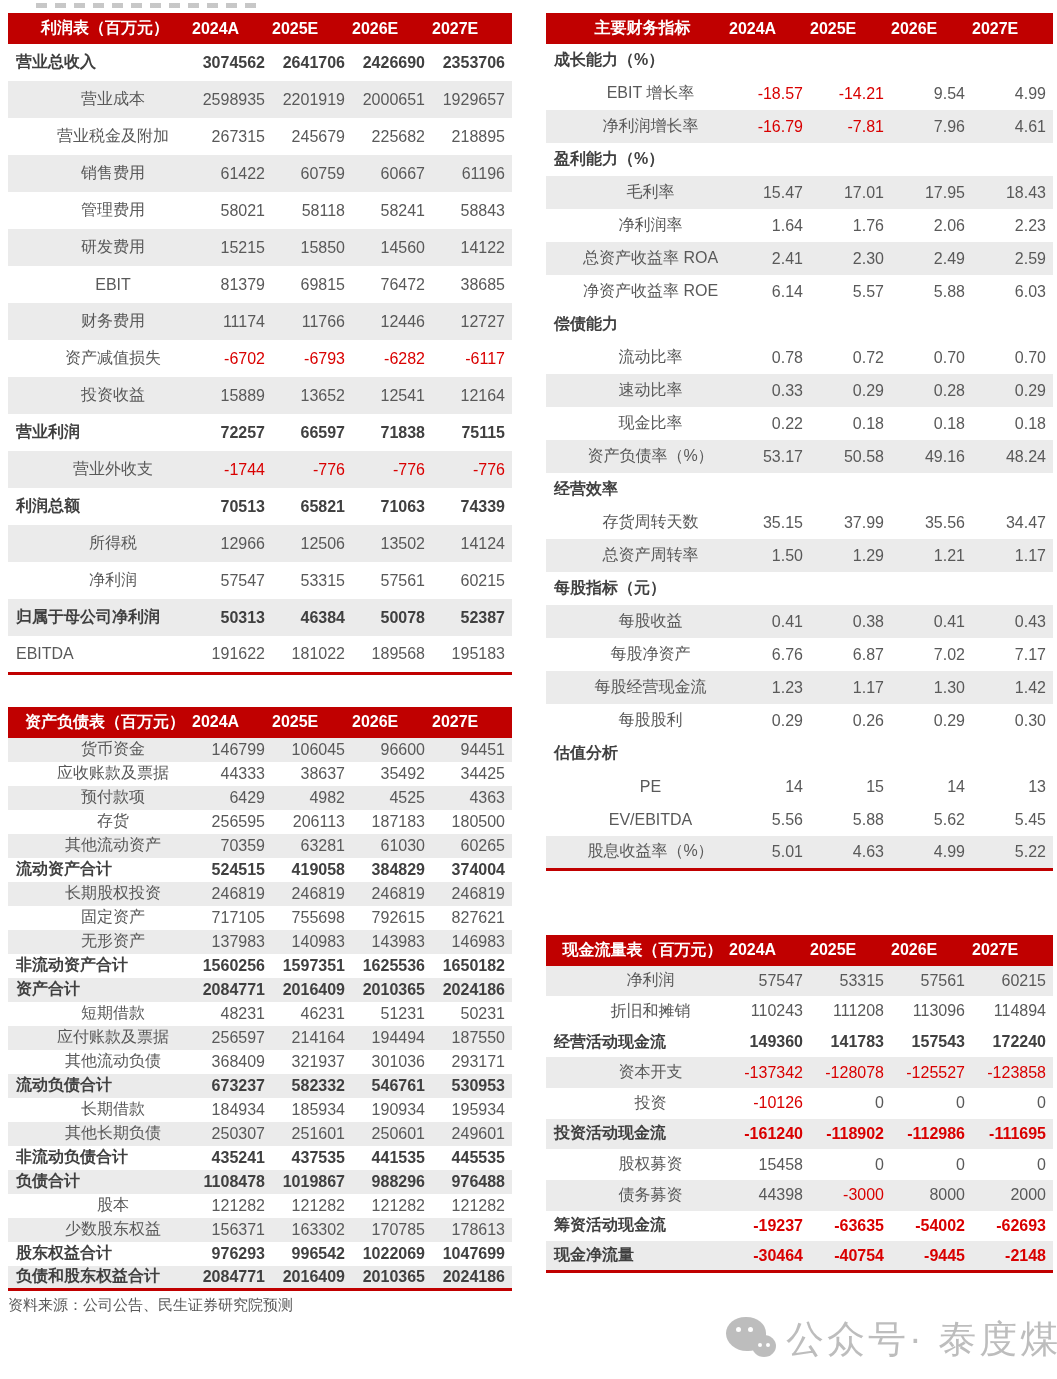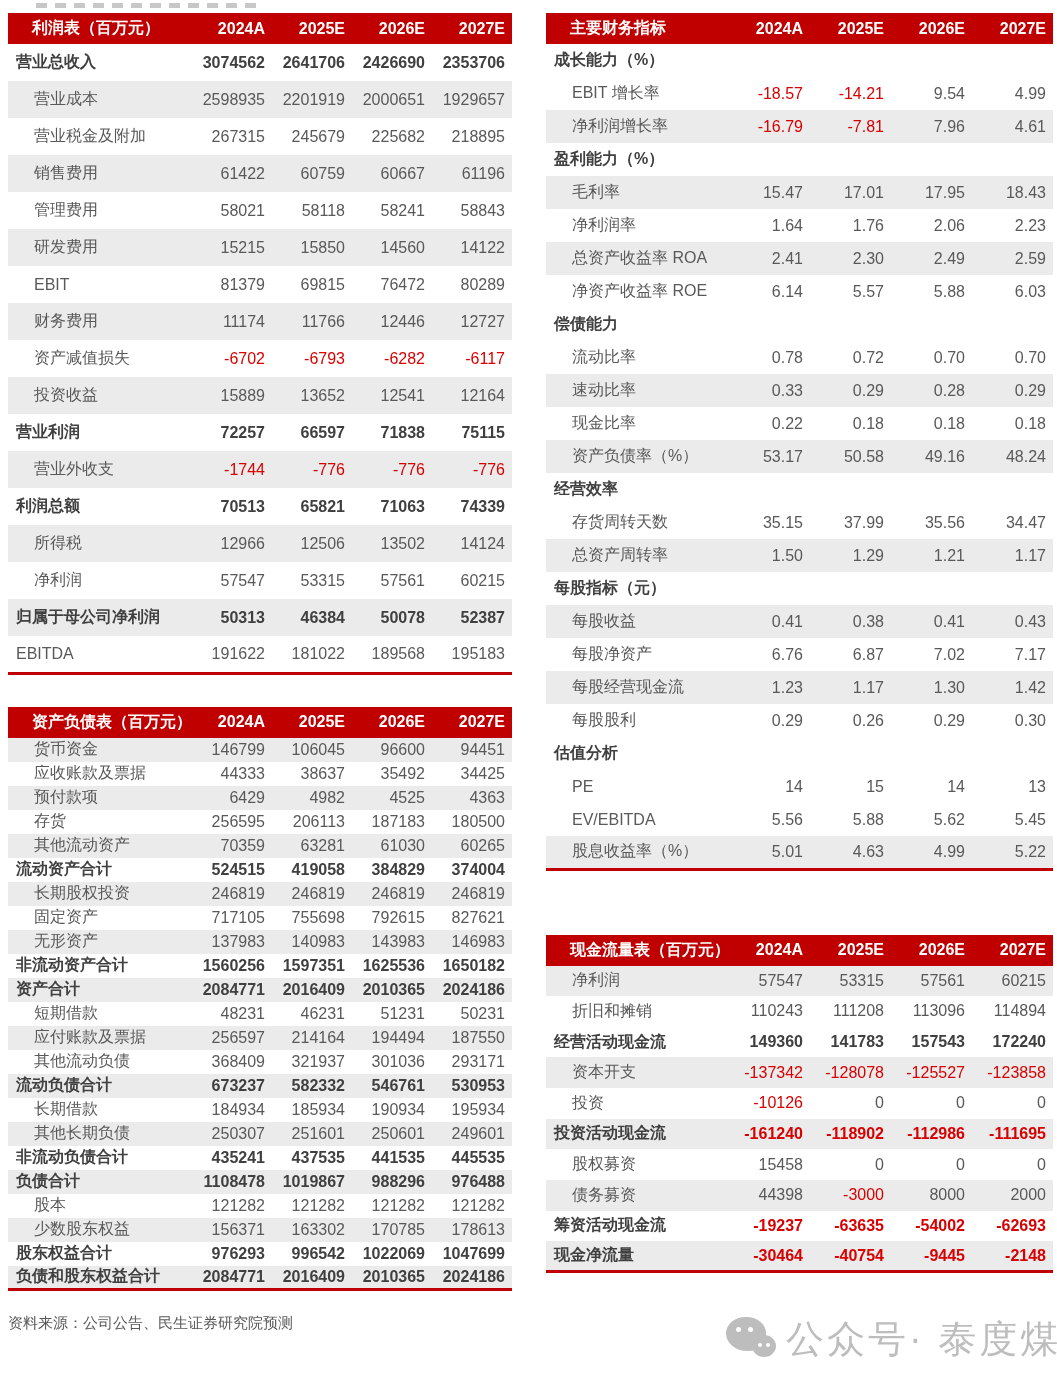--- a/index.html
+++ b/index.html
@@ -22,42 +22,42 @@
   table.fin-table{
     border-collapse:collapse;table-layout:fixed;width:100%;
     border-bottom:3px solid var(--red);
   }
   .tb-balance{margin-top:32px;}
   .tb-cashflow{margin-top:64px;}
   thead th{
     background:var(--red);color:#fff;font-weight:bold;font-size:16px;
     white-space:nowrap;
   }
-  th.t-title{text-align:left;padding-left:24px;margin-top:20px;}
-  th.year{text-align:right;padding-right:7px;}
+  th.t-title{text-align:center;padding-left:10px;margin-top:20px;}
+  th.year{text-align:left;padding-right:7px;}
   td{font-size:16px;color:var(--gray);white-space:nowrap;overflow:hidden;}
   td.label{text-align:left;padding-left:8px;}
-  tr.item td.label{padding-left:26px;}
+  tr.item td.label{padding-left:26px;text-align:center;}
   td.num{text-align:right;padding-right:7px;}
   tr.shaded{background:var(--stripe);}
   tr.total td,tr.section td{font-weight:bold;color:var(--dark);}
   td.num.neg{color:var(--negred);}
   
   .tb-income thead tr,.tb-balance thead tr,.tb-indicators thead tr,.tb-cashflow thead tr{height:31px;}
   .tb-income tbody tr{height:37px;}
   .tb-balance tbody tr{height:24px;}
   .tb-indicators tbody tr{height:33px;}
   .tb-cashflow tbody tr{height:30.64px;}
   
   .col-left col.c-label{width:184px;}
   .col-left col.c-num{width:80px;}
   .col-right col.c-label{width:183px;}
   .col-right col.c-num{width:81px;}
   .source-note{
-    margin-top:23px;padding-left:0px;font-size:15px;color:var(--gray);
+    margin-top:5px;padding-left:0px;font-size:15px;color:var(--gray);
   }
   .watermark{
     position:absolute;left:726px;top:1314px;height:50px;z-index:10;
     display:flex;align-items:center;gap:8px;opacity:.5;pointer-events:none;
   }
   .wm-icon{position:relative;width:52px;height:48px;flex:0 0 auto;}
   .wm-icon .b1{
     position:absolute;left:0;top:2px;width:40px;height:34px;
     background:var(--wm);border-radius:50% 50% 46% 54%;
   }
@@ -144,21 +144,21 @@
           <td class="num">15215</td>
           <td class="num">15850</td>
           <td class="num">14560</td>
           <td class="num">14122</td>
         </tr>
         <tr class="item">
           <td class="label">EBIT</td>
           <td class="num">81379</td>
           <td class="num">69815</td>
           <td class="num">76472</td>
-          <td class="num">80289</td>
+          <td class="num">38685</td>
         </tr>
         <tr class="item shaded">
           <td class="label">财务费用</td>
           <td class="num">11174</td>
           <td class="num">11766</td>
           <td class="num">12446</td>
           <td class="num">12727</td>
         </tr>
         <tr class="item">
           <td class="label">资产减值损失</td>

